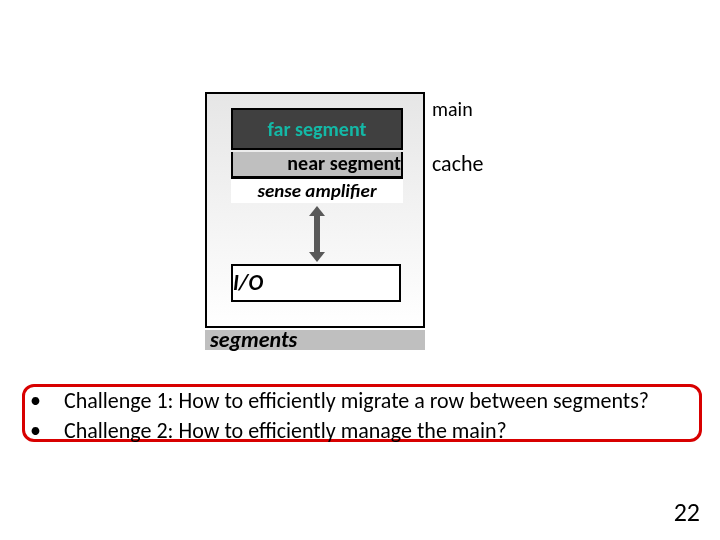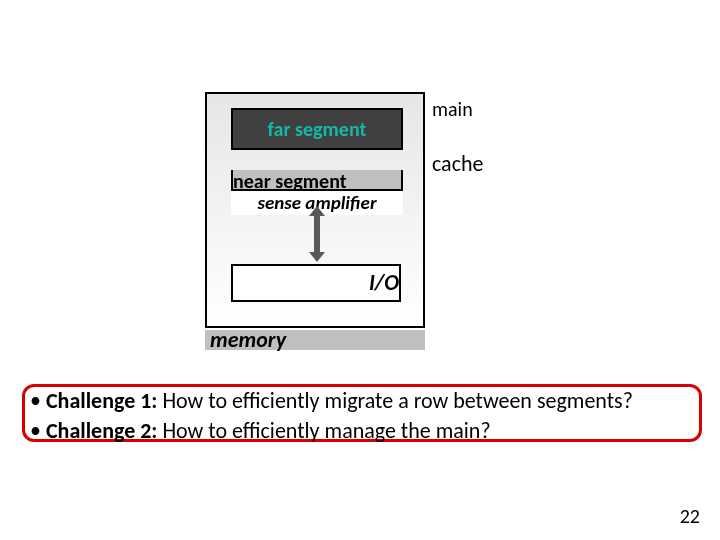--- a/index.html
+++ b/index.html
@@ -5,47 +5,47 @@
   * { box-sizing: border-box; margin: 0; padding: 0; }
   html, body { width: 720px; height: 540px; font-family: "Calibri", "Segoe UI", Arial, sans-serif; background: #fff; color: #000; }
   .slide { position: relative; width: 720px; height: 540px; }
   .title { position: absolute; top: 12px; left: 0; width: 720px; text-align: center; font-weight: 700; font-size: 29px; }
   .tldram-label { position: absolute; top: 58px; left: 225px; font-weight: 700; font-style: italic; font-size: 24px; }
 
   
   .outerbox { position: absolute; top: 92px; left: 205px; width: 220px; height: 236px; border: 2px solid #000; background: linear-gradient(#e6e6e6 0%, #fff 100%); }
   
   .far { position: absolute; top: 14px; left: 24px; width: 172px; height: 42px; background: #404040; border: 2px solid #000; color: #14b8a6; font-weight: 700; font-size: 20px; text-align: center; line-height: 38px; }
-  .near { position: absolute; top: 76px; left: 24px; width: 172px; height: 26px; background: #bfbfbf; border: 2px solid #000; border-top: none; font-weight: 700; font-size: 20px; text-align: left; line-height: 22px; }
-  .sense { position: absolute; top: 83px; left: 24px; width: 172px; height: 26px; background: #fff; font-style: italic; font-weight: 700; font-size: 19px; text-align: center; line-height: 24px; border-top: 2px solid #000; margin-top: 12px; }
-  .io { position: absolute; top: 170px; left: 24px; width: 170px; height: 38px; background: #fff; border: 2px solid #000; font-style: italic; font-weight: 700; font-size: 22px; text-align: right; line-height: 34px; }
+  .near { position: absolute; top: 58px; left: 24px; width: 172px; height: 26px; background: #bfbfbf; border: 2px solid #000; border-top: none; font-weight: 700; font-size: 20px; text-align: right; line-height: 22px; }
+  .sense { position: absolute; top: 83px; left: 24px; width: 172px; height: 26px; background: #fff; font-style: italic; font-weight: 700; font-size: 19px; text-align: center; line-height: 24px; border-top: 2px solid #000; }
+  .io { position: absolute; top: 170px; left: 24px; width: 170px; height: 38px; background: #fff; border: 2px solid #000; font-style: italic; font-weight: 700; font-size: 22px; text-align: left; line-height: 34px; }
   
   .arrow-vert { position: absolute; left: 104px; top: 112px; width: 12px; height: 56px; }
   .arrow-vert .shaft { position: absolute; left: 3px; top: 8px; width: 6px; height: 40px; background: #595959; }
   .arrow-vert .tri-up { position: absolute; left: -2px; top: 0; width: 0; height: 0; border-left: 8px solid transparent; border-right: 8px solid transparent; border-bottom: 10px solid #595959; }
   .arrow-vert .tri-dn { position: absolute; left: -2px; bottom: 0; width: 0; height: 0; border-left: 8px solid transparent; border-right: 8px solid transparent; border-top: 10px solid #595959; }
 
   
   .channel-bar { position: absolute; top: 330px; left: 205px; width: 220px; height: 20px; background: #bfbfbf; }
   .channel-label { position: absolute; top: 326px; left: 210px; font-weight: 700; font-style: italic; font-size: 22px; background: transparent; }
 
   
   .side-main { position: absolute; top: 98px; left: 432px; font-size: 20px; line-height: 22px; }
   .side-cache { position: absolute; top: 150px; left: 432px; font-size: 22px; }
 
   
   .bullets { position: absolute; top: 388px; left: 30px; width: 660px; font-size: 22px; line-height: 26px; }
   .bullets li { list-style: none; text-indent: -16px; padding-left: 16px; margin-bottom: 4px; }
   .bullets li::before { content: "• "; }
-  .bullets b { font-weight: 700; }
+  .bullets b { font-weight: 400; margin-left: 18px; }
 
   
   .highlight { position: absolute; top: 384px; left: 22px; width: 680px; height: 58px; border: 3px solid #d80000; border-radius: 12px; background: transparent; pointer-events: none; }
 
-  .pagenum { position: absolute; bottom: 12px; right: 20px; font-size: 20px; color: #000; }
+  .pagenum { position: absolute; bottom: 12px; right: 20px; font-size: 26px; color: #000; }
 </style>
 </head>
 <body>
 
 <div class="slide">
 
 
 
   <div class="outerbox">
     <div class="far">far segment</div>
@@ -53,21 +53,21 @@
     <div class="sense">sense amplifier</div>
     <div class="arrow-vert">
       <div class="tri-up"></div>
       <div class="shaft"></div>
       <div class="tri-dn"></div>
     </div>
     <div class="io">I/O</div>
   </div>
 
   <div class="channel-bar"></div>
-  <div class="channel-label">memory</div>
+  <div class="channel-label">segments</div>
 
   <div class="side-main">
     <span>main</span><br>
   </div>
   <div class="side-cache">cache</div>
 
   <div class="highlight"></div>
 
   <ul class="bullets">
     <li>

